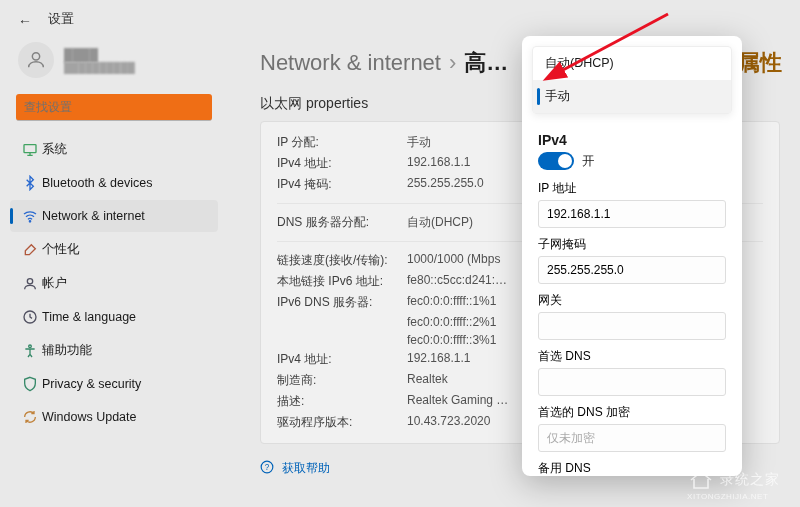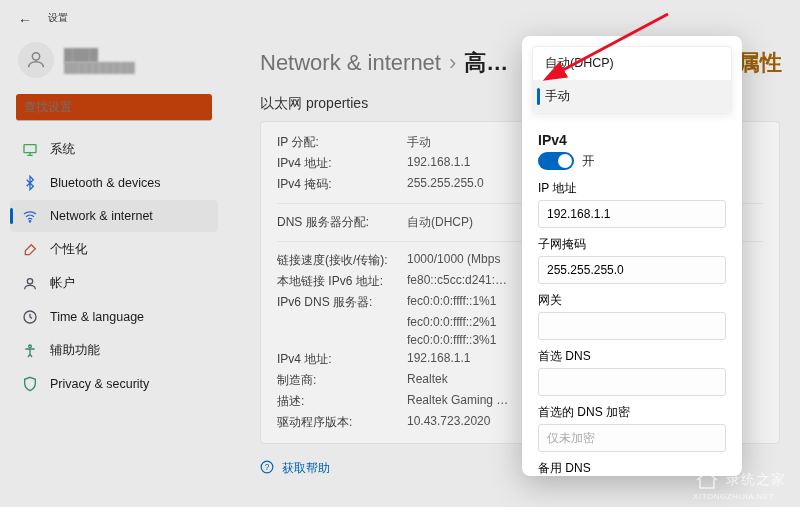--- a/index.html
+++ b/index.html
@@ -1,30 +1,30 @@
 <!DOCTYPE html>
 <html><head>
 <meta charset="utf-8">
 <style>
 * { margin: 0; padding: 0; box-sizing: border-box; font-family: "Segoe UI", "Microsoft YaHei", sans-serif; }
 body { width: 800px; height: 507px; background: #f3f3f3; overflow: hidden; position: relative; color: #1a1a1a; }
 .topbar { display: flex; align-items: center; padding: 10px 18px; gap: 16px; }
 .back-arrow { font-size: 14px; color: #333; }
-.topbar-title { font-size: 10px; color: #333; }
+.topbar-title { font-size: 13px; color: #333; }
 .sidebar { position: absolute; left: 0; top: 36px; width: 228px; padding: 0 10px; }
 .user-row { display: flex; align-items: center; gap: 10px; padding: 6px 8px 12px; }
 .avatar { width: 36px; height: 36px; border-radius: 50%; background: #e8e8e8; display: flex; align-items: center; justify-content: center; }
 .avatar svg { width: 22px; height: 22px; }
 .user-meta { display: flex; flex-direction: column; }
 .user-name { font-size: 12px; font-weight: 600; color: #999; filter: blur(1px); }
 .user-email { font-size: 10px; color: #aaa; filter: blur(1px); }
 .search-box { margin: 4px 6px 12px; }
-.search-box input { width: 100%; padding: 6px 8px; font-size: 12px; background: #c2410c; border: none; border-bottom: 1px solid #bbb; border-radius: 3px; outline: none; }
+.search-box input { width: 100%; padding: 6px 8px; font-size: 12px; background: #f97316; border: none; border-bottom: 1px solid #bbb; border-radius: 3px; outline: none; }
 .side-list { display: flex; flex-direction: column; gap: 1px; }
-.side-item { display: flex; align-items: center; gap: 12px; padding: 8px 12px; border-radius: 4px; font-size: 12.5px; cursor: pointer; position: relative; }
+.side-item { display: flex; align-items: center; gap: 4px; padding: 8px 12px; border-radius: 4px; font-size: 12.5px; cursor: pointer; position: relative; }
 .side-item.active { background: #eaeaea; }
 .side-item.active::before { content: ""; position: absolute; left: 0; top: 8px; bottom: 8px; width: 3px; background: #0067c0; border-radius: 2px; }
 .side-icon { width: 16px; height: 16px; display: flex; align-items: center; justify-content: center; font-size: 13px; }
 .main { position: absolute; left: 240px; top: 38px; right: 0; bottom: 0; padding: 10px 20px; }
 .breadcrumb { font-size: 22px; font-weight: 600; color: #222; display: flex; gap: 8px; align-items: baseline; }
 .breadcrumb .crumb-cat { color: #777; font-weight: 400; }
 .breadcrumb .sep { color: #999; font-weight: 400; }
 .panel-title { font-size: 14px; margin: 17px 0 8px; color: #333; }
 .detail-card { background: #fbfbfb; border: 1px solid #e6e6e6; border-radius: 4px; padding: 10px 16px; }
 .detail-row { display: flex; font-size: 12px; color: #444; padding: 2px 0; }
@@ -45,21 +45,21 @@
 .toggle::after { content: ""; position: absolute; right: 2px; top: 2px; width: 14px; height: 14px; background: #fff; border-radius: 50%; }
 .toggle-label { font-size: 12.5px; }
 .field-label { font-size: 12px; color: #000000; margin-top: 8px; margin-bottom: 3px; }
 .field-input { width: 100%; padding: 6px 8px; font-size: 12px; border: 1px solid #ddd; border-radius: 3px; background: #fdfdfd; outline: none; }
 .field-input::placeholder { color: #aaa; }
 .arrow-annotation { position: absolute; top: 8px; left: 508px; z-index: 20; pointer-events: none; }
 .arrow-annotation svg { width: 170px; height: 90px; }
 .overlay-dim { position: absolute; inset: 0; background: rgba(0,0,0,0.04); pointer-events: none; z-index: 5; }
 .modal, .arrow-annotation { z-index: 10; }
 .prop-suffix { position: absolute; top: 48px; right: 18px; font-size: 22px; font-weight: 600; color: #a16207; }
-.watermark { position: absolute; right: 14px; bottom: 6px; color: rgba(255,255,255,0.7); font-size: 14px; pointer-events: none; z-index: 30; letter-spacing: 1px; }
+.watermark { position: absolute; right: 20px; bottom: 6px; color: rgba(255,255,255,0.7); font-size: 14px; pointer-events: none; z-index: 30; letter-spacing: 1px; }
 .watermark svg { vertical-align: middle; }
 </style>
 </head>
 <body>
 
 <div class="topbar">
   <span class="back-arrow">←</span>
   <span class="topbar-title">设置</span>
 </div>
 
@@ -141,20 +141,28 @@
         </span>
         <span>辅助功能</span>
       </div>
       <div class="side-item">
         <span class="side-icon" style="color:#3a7">
           <svg width="16" height="16" viewBox="0 0 24 24" fill="none" stroke="#3a8f6e" stroke-width="2">
             <path d="M12 2l8 3v6c0 5-3 9-8 11-5-2-8-6-8-11V5z"></path>
           </svg>
         </span>
         <span>Privacy &amp; security</span>
+      </div>
+      <div class="side-item">
+        <span class="side-icon" style="color:#c93">
+          <svg width="16" height="16" viewBox="0 0 24 24" fill="none" stroke="#c9883d" stroke-width="2">
+            <path d="M4 12a8 8 0 0114-5M20 12a8 8 0 01-14 5M18 3v4h-4M6 21v-4h4"></path>
+          </svg>
+        </span>
+        <span>Windows Update</span>
       </div>
     </div>
 </div>
 
 <div class="main">
   <div class="breadcrumb">
     <span class="crumb-cat">Network &amp; internet</span>
     <span class="sep">›</span>
     <span>高…</span>
   </div>

